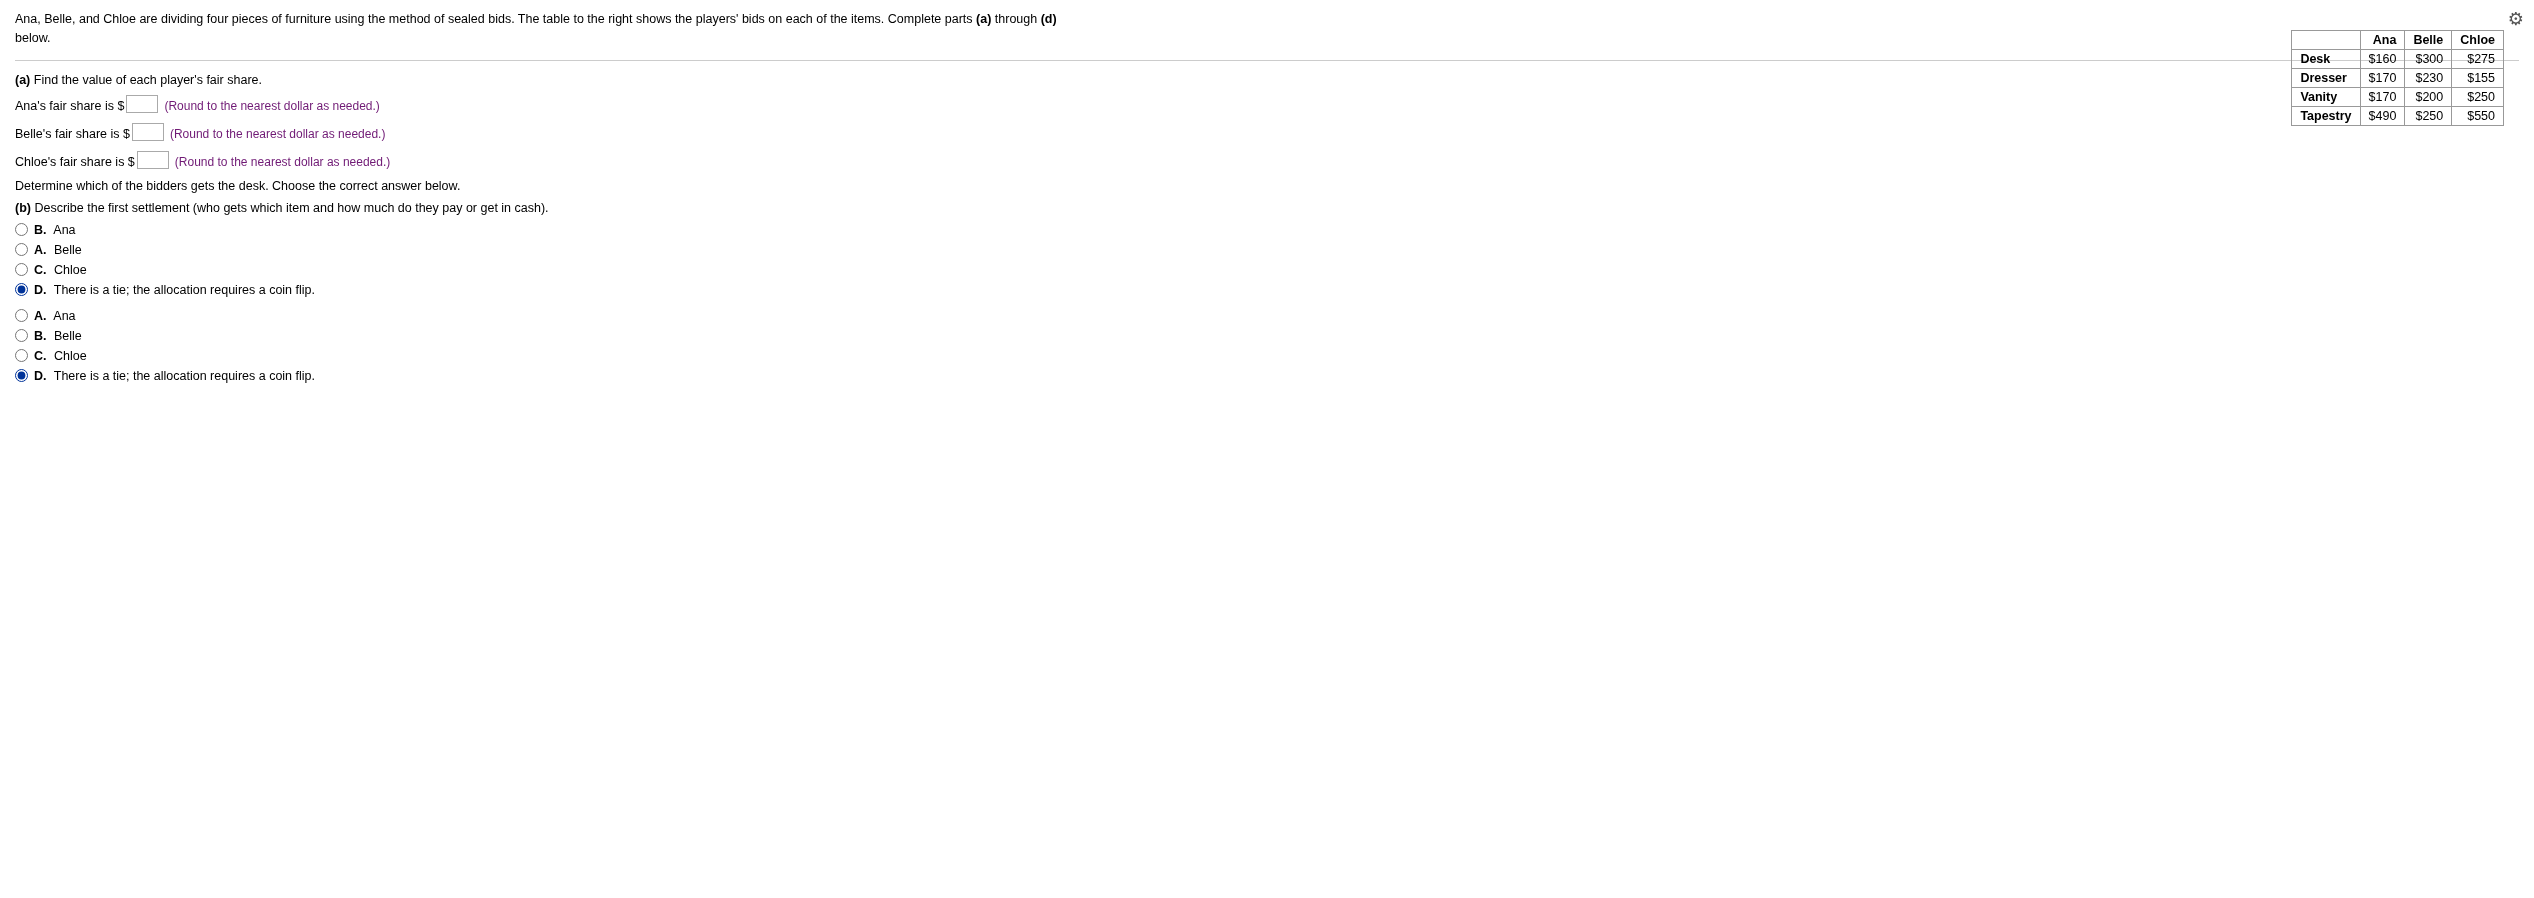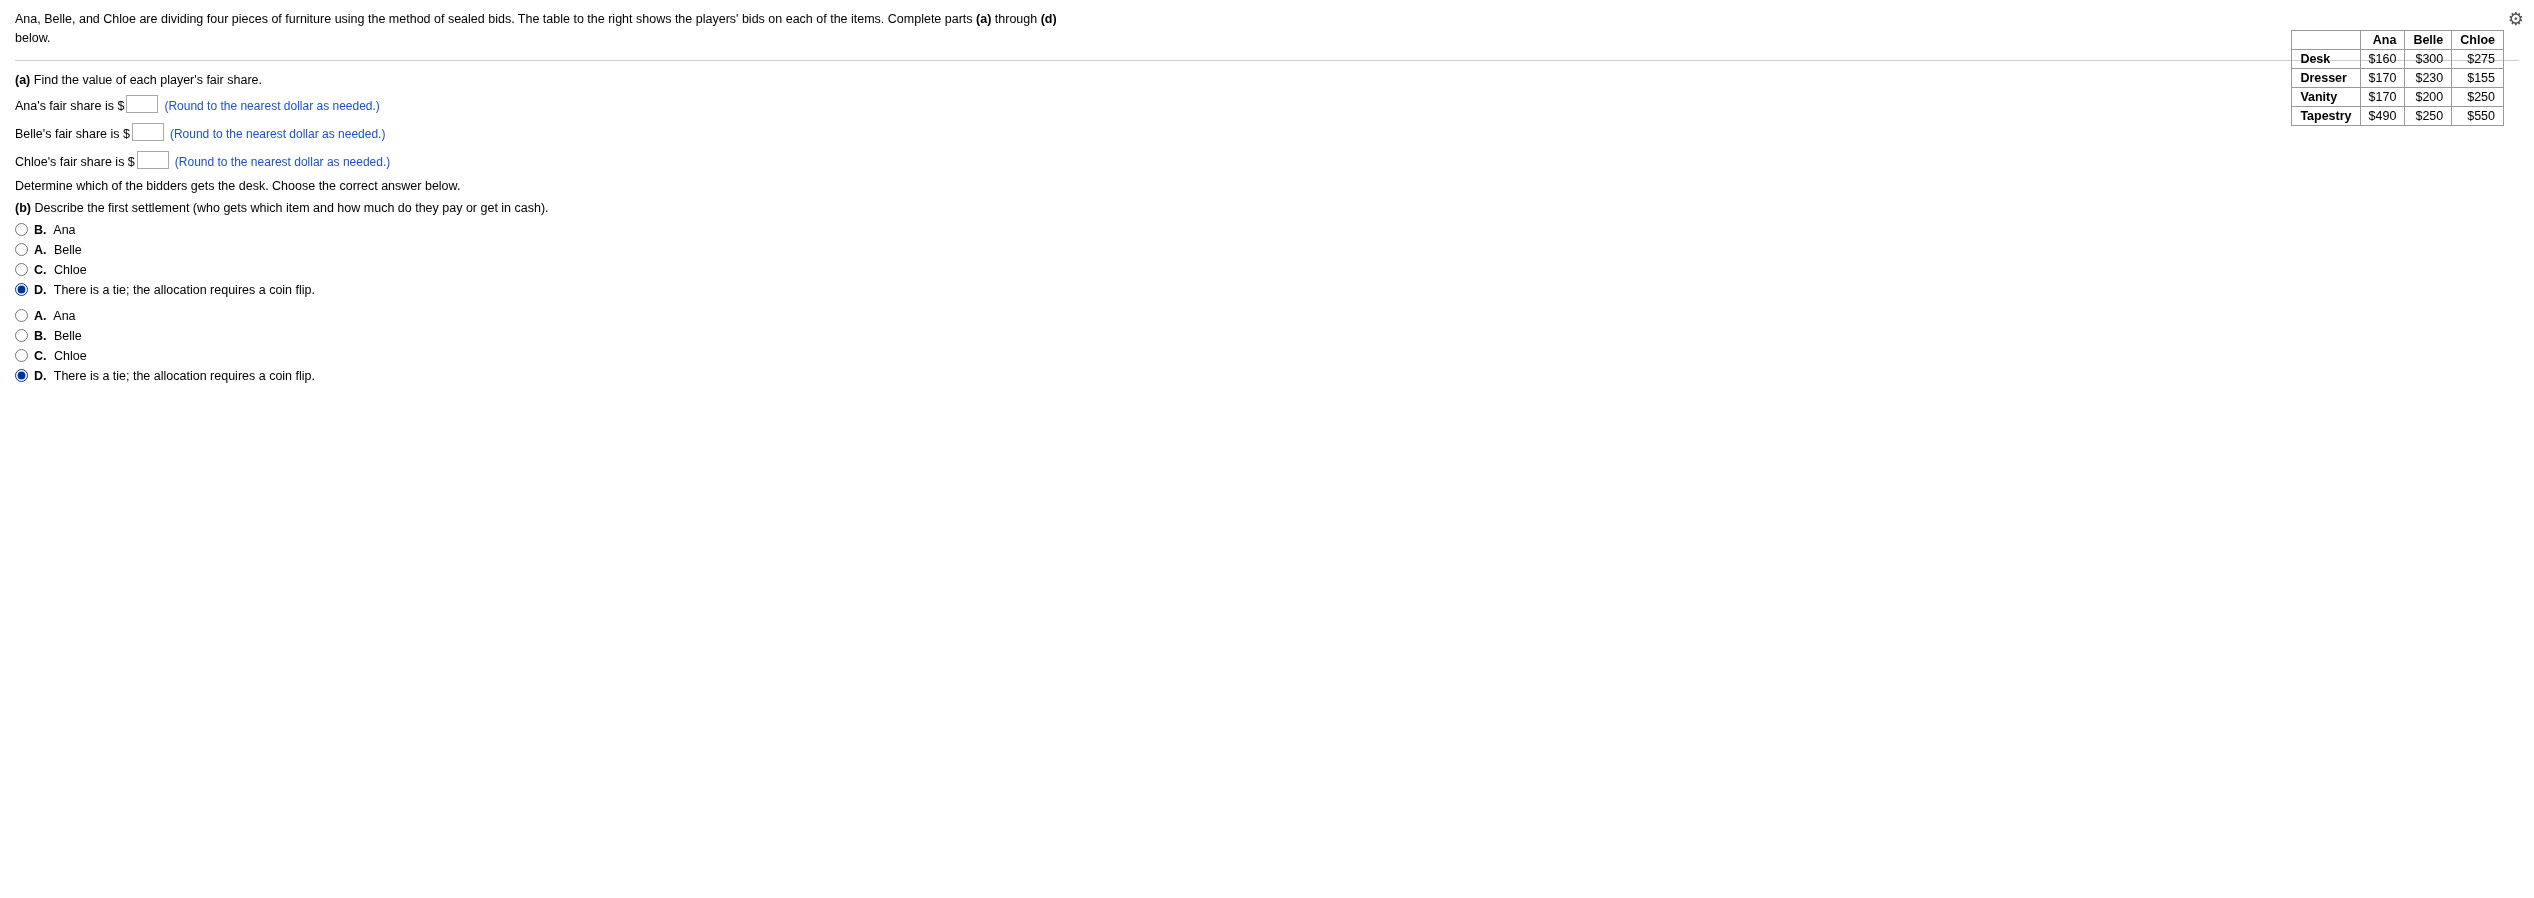--- a/index.html
+++ b/index.html
@@ -67,21 +67,21 @@
     }
     .fair-share-row input[type="text"] {
       width: 32px;
       height: 18px;
       border: 1px solid #aaa;
       font-size: 12px;
       margin: 0 2px;
       padding: 1px 2px;
     }
     .hint-text {
-      color: #1d4ed8;
+      color: #701a75;
       font-size: 12px;
       margin-left: 4px;
     }
     .part-b-question {
       font-size: 12.5px;
       margin-bottom: 8px;
     }
     .radio-group {
       margin-bottom: 12px;
     }

